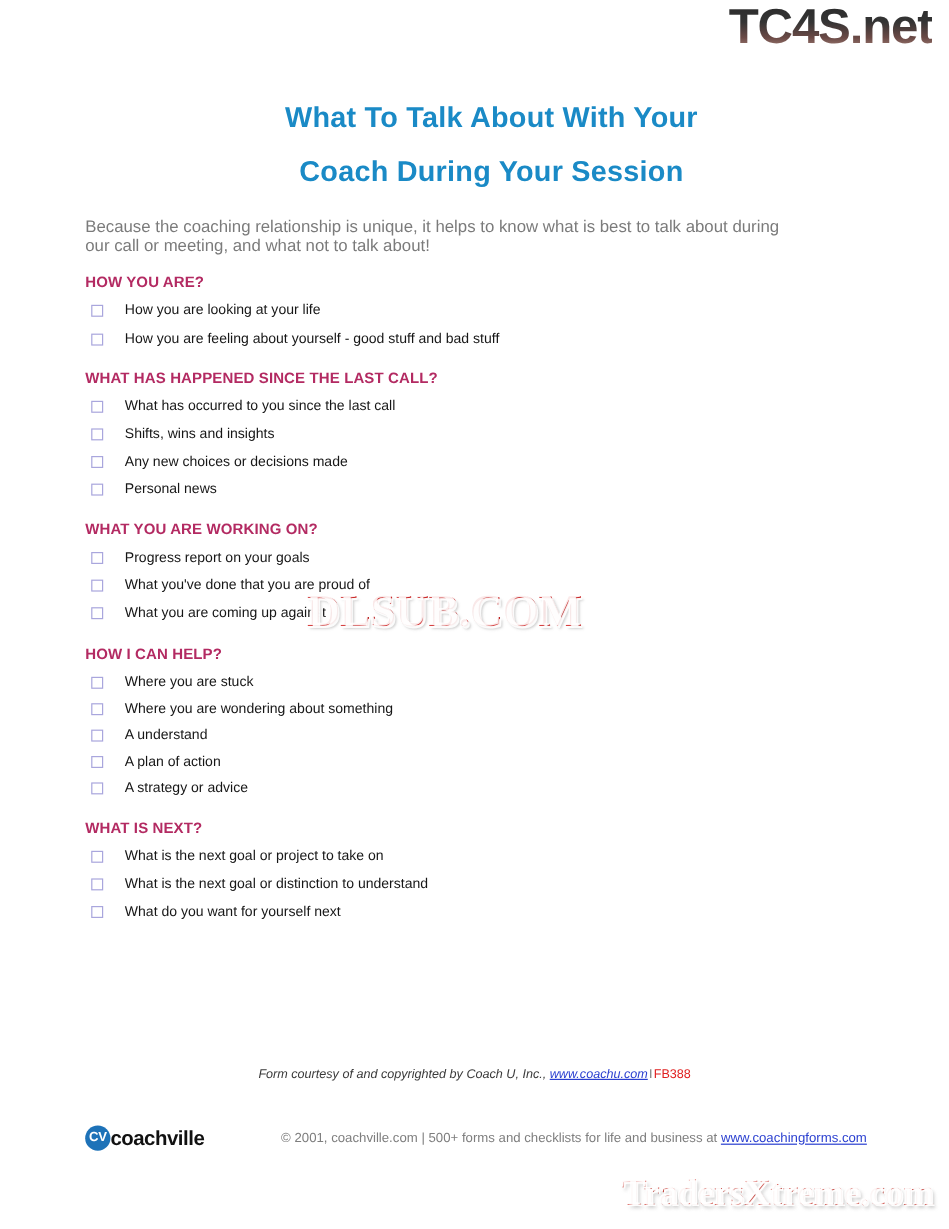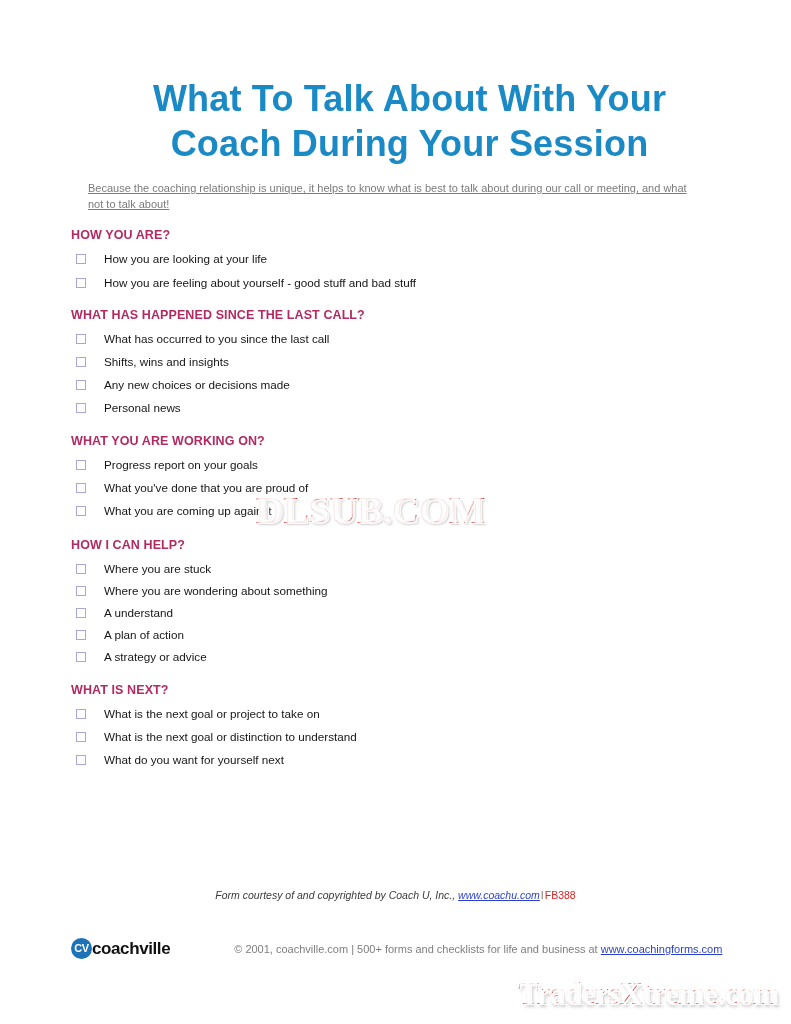--- a/index.html
+++ b/index.html
@@ -46,38 +46,37 @@
   .title-wrap {
     position: absolute;
     top: 76px;
     left: 0;
     width: 791px;
     text-align: center;
   }
   .title-line {
     font-family: "Liberation Sans Narrow", "Liberation Sans", sans-serif;
     font-weight: bold;
-    font-size: 36px;
+    font-size: 24px;
     line-height: 45px;
     color: #1a8ac6;
     letter-spacing: 0.2px;
     white-space: nowrap;
     margin-left: 28px;
   }
 
   
   .intro {
     position: absolute;
     top: 180px;
-    left: 88px;
+    left: 71px;
     width: 600px;
-    font-size: 11px;
+    font-size: 14px;
     line-height: 16px;
     color: #7b7b7b;
-    text-decoration: underline;
   }
 
   
   .content {
     position: absolute;
     top: 228px;
     left: 71px;
     width: 640px;
   }
   .section {
@@ -257,20 +256,21 @@
     color: transparent;
     -webkit-text-stroke: 3px #ffffff;
     user-select: none;
   }
 </style>
 </head>
 <body>
 
 <div class="page">
 
+  <div class="wm-top">TC4S.net</div>
 
   <div class="title-wrap">
     <div class="title-line">What To Talk About With Your</div>
     <div class="title-line">Coach During Your Session</div>
   </div>
 
   <div class="intro">Because the coaching relationship is unique, it helps to know what is best to talk about during our call or meeting, and what not to talk about!</div>
 
   <div class="content">
 

